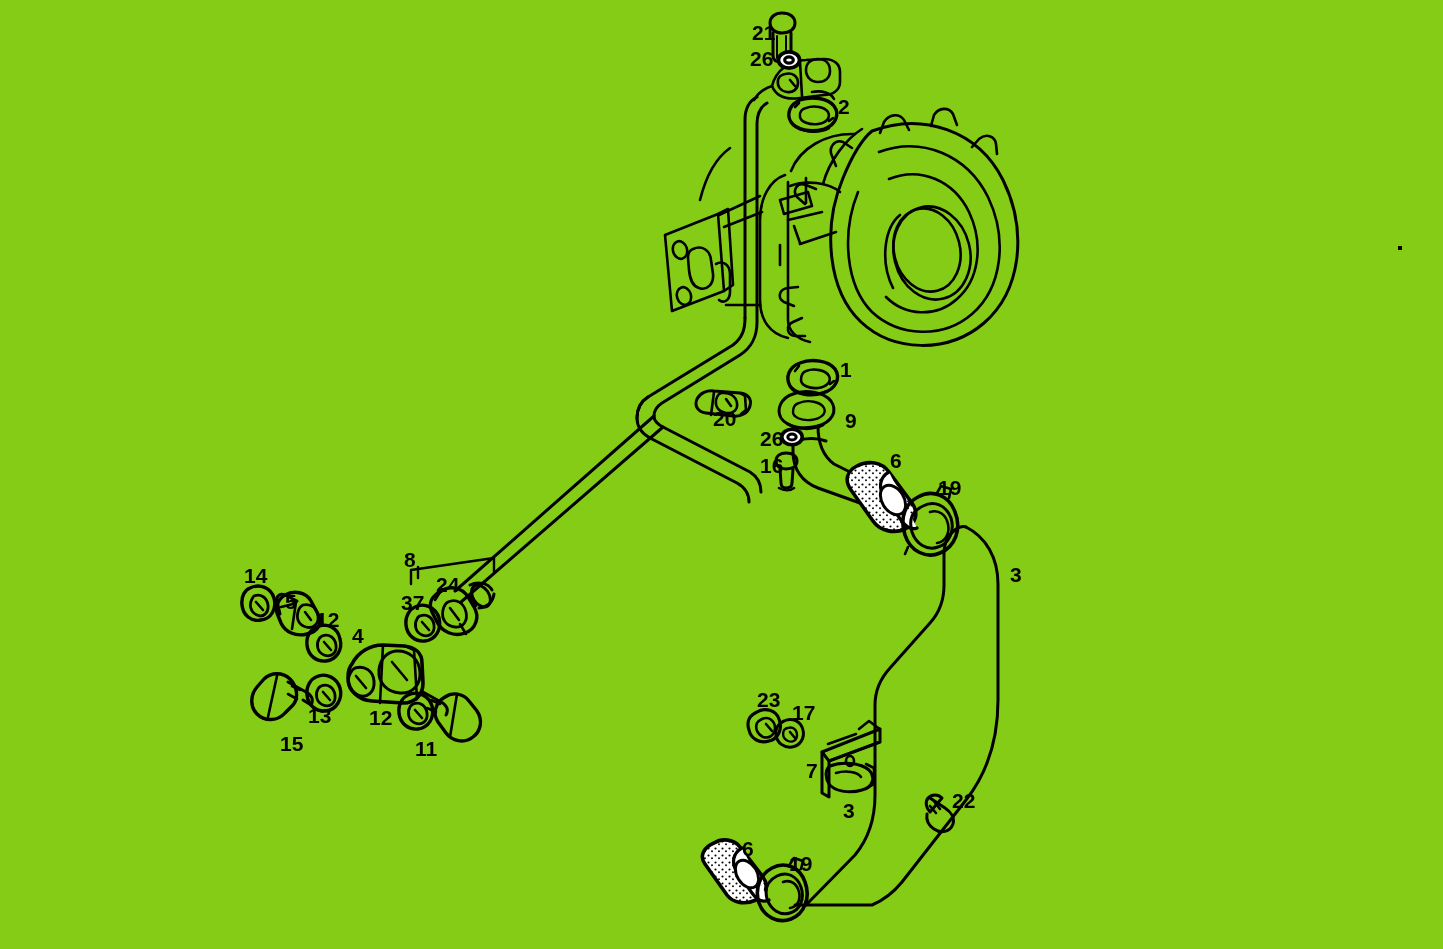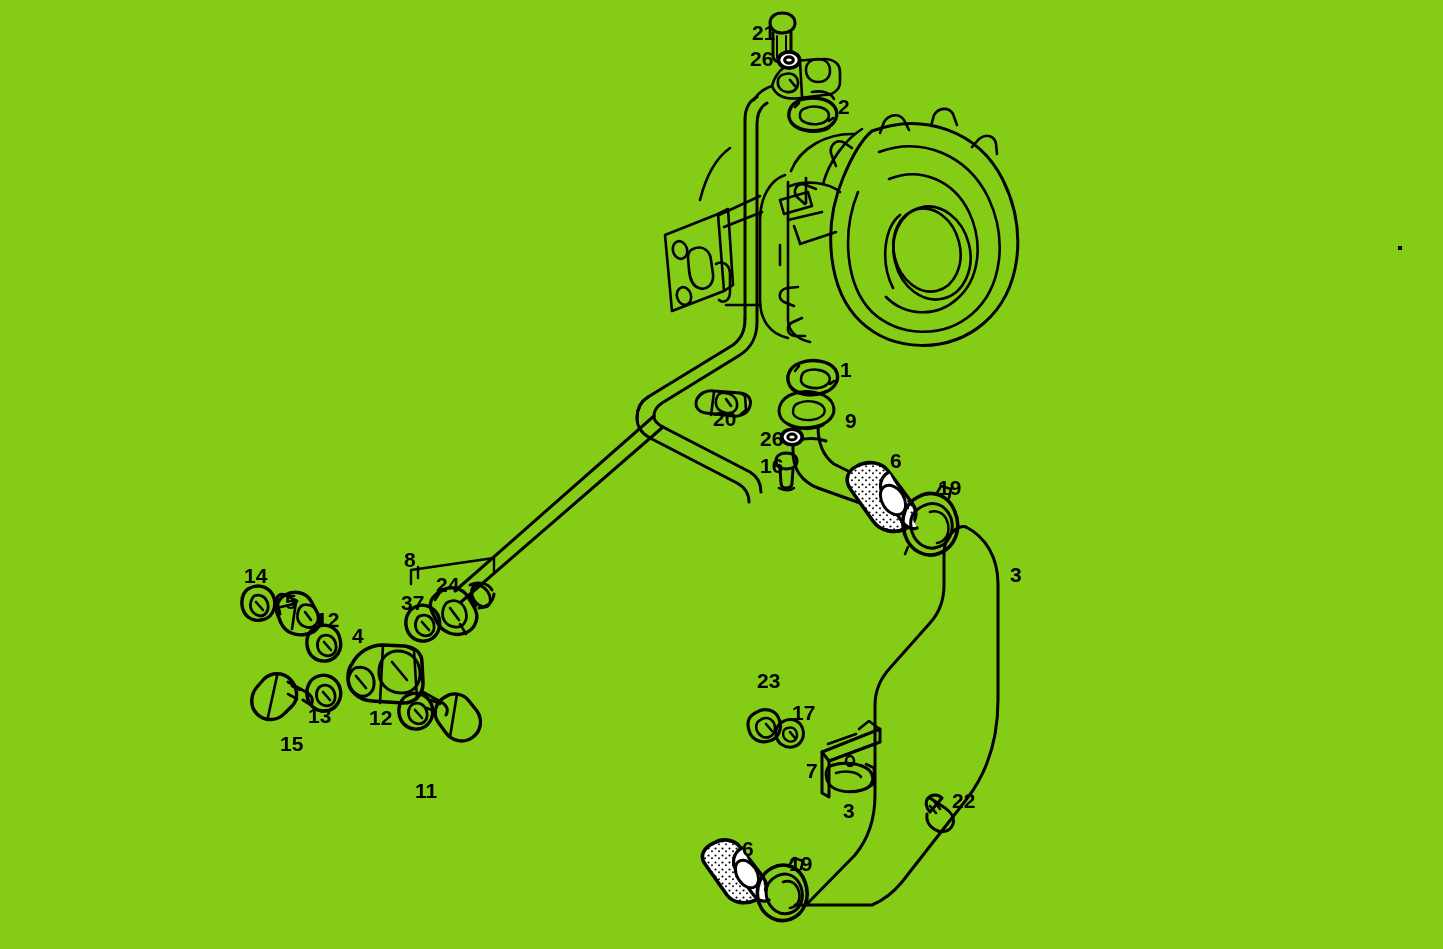--- a/index.html
+++ b/index.html
@@ -422,22 +422,22 @@
   <div class="callout" style="left:404px; top:549px;">8</div>
   <div class="callout" style="left:436px; top:574px;">24</div>
   <div class="callout" style="left:401px; top:592px;">37</div>
   <div class="callout" style="left:244px; top:565px;">14</div>
   <div class="callout" style="left:285px; top:591px;">5</div>
   <div class="callout" style="left:316px; top:609px;">12</div>
   <div class="callout" style="left:352px; top:625px;">4</div>
   <div class="callout" style="left:308px; top:705px;">13</div>
   <div class="callout" style="left:272px; top:733px;margin-left:8px;">15</div>
   <div class="callout" style="left:369px; top:707px;">12</div>
-  <div class="callout" style="left:415px; top:738px;margin-top:42px;">11</div>
-  <div class="callout" style="left:757px; top:670px;">23</div>
+  <div class="callout" style="left:415px; top:738px;">11</div>
+  <div class="callout" style="left:757px; top:689px;">23</div>
   <div class="callout" style="left:792px; top:702px;text-align:right;">17</div>
   <div class="callout" style="left:806px; top:760px;">7</div>
   <div class="callout" style="left:843px; top:800px;">3</div>
   <div class="callout" style="left:952px; top:790px;">22</div>
   <div class="callout" style="left:742px; top:838px;">6</div>
   <div class="callout" style="left:789px; top:853px;">19</div>
 
 </div>
 
 </body></html>

